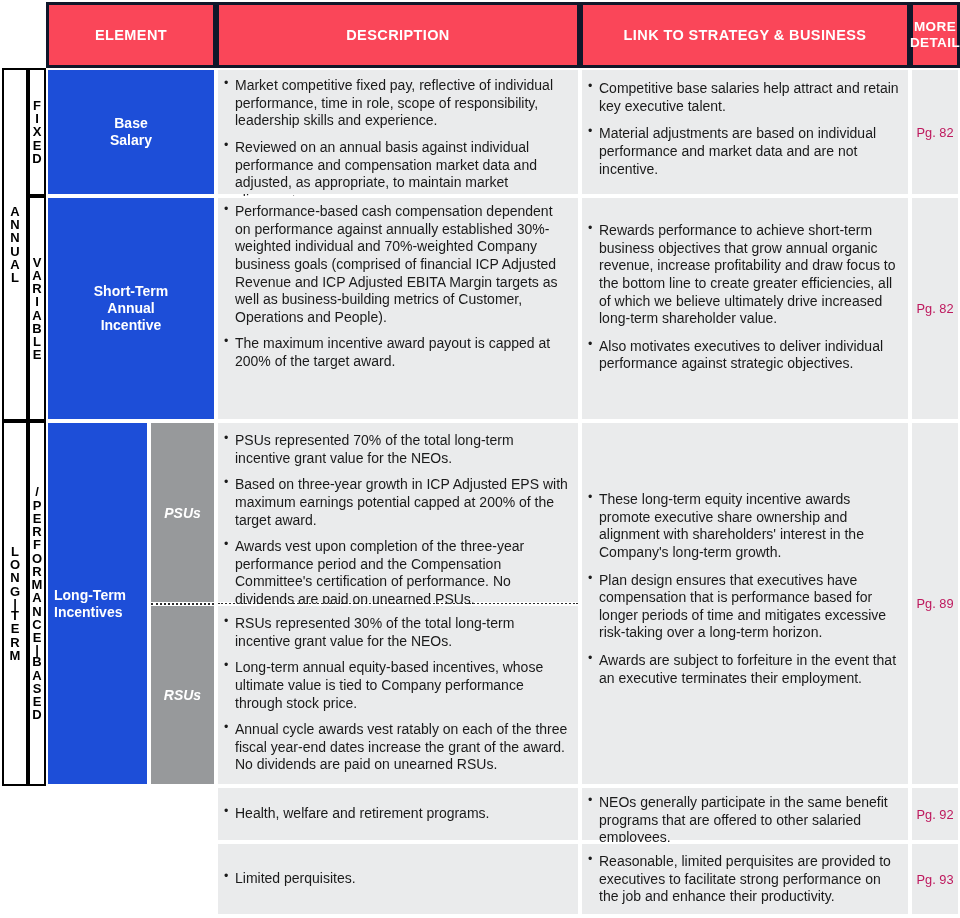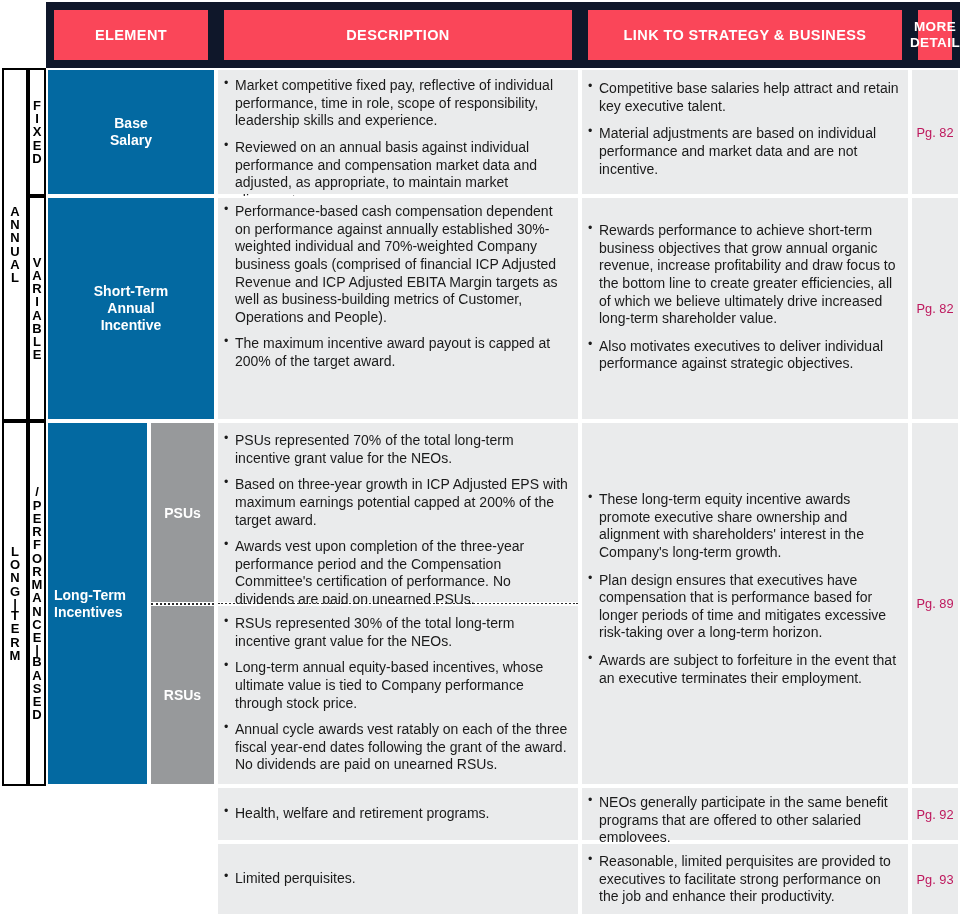--- a/index.html
+++ b/index.html
@@ -9,32 +9,33 @@
     font-family:"Liberation Sans","DejaVu Sans",sans-serif;
     overflow:hidden;
   }
   .sheet{position:relative;width:960px;height:918px;}
 
   
   .cell{position:absolute;box-sizing:border-box;}
   .hdr{
     background:#FA4659;color:#ffffff;font-weight:bold;font-size:14.5px;
     letter-spacing:.4px;display:flex;align-items:center;justify-content:center;
-    text-align:center;line-height:1.15;border:8px solid #0f172a;
+    text-align:center;line-height:1.15;border:3px solid #0f172a;
   }
   .elem{
-    background:#0369a1;color:#ffffff;font-weight:bold;font-size:14px;
+    background:#1d4ed8;color:#ffffff;font-weight:bold;font-size:14px;
     line-height:1.2;display:flex;align-items:center;justify-content:center;
     text-align:center;border:2px solid #ffffff;
   }
   .elem.left{justify-content:flex-start;text-align:left;padding-left:6px;}
   .sub{
     background:#97999B;color:#ffffff;font-weight:bold;font-size:14px;
     display:flex;align-items:center;justify-content:center;text-align:center;
     border:2px solid #ffffff;
+    font-style:italic;
   }
   .body{
     background:#EAEBEC;border:2px solid #ffffff;
     font-size:14px;color:#1a1a1a;line-height:1.26;
     padding:7px 8px 7px 6px;
   }
   .body.pad-more{padding-top:10px;}
   .pg{
     background:#EAEBEC;border:2px solid #ffffff;font-size:12.8px;color:#be185d;
     display:flex;align-items:center;justify-content:center;text-align:center;
@@ -236,21 +237,21 @@
       <li>Awards vest upon completion of the three-year performance period and the Compensation Committee's certification of performance. No dividends are paid on unearned PSUs.</li>
     </ul>
   </div>
 
   <div class="dotline" style="left:218px;top:603px;width:360px;"></div>
 
   <div class="cell body" style="left:216px;top:604px;width:364px;height:182px;padding-top:9px;">
     <ul class="bl">
       <li>RSUs represented 30% of the total long-term incentive grant value for the NEOs.</li>
       <li>Long-term annual equity-based incentives, whose ultimate value is tied to Company performance through stock price.</li>
-      <li>Annual cycle awards vest ratably on each of the three fiscal year-end dates following the grant of the award. No dividends are paid on unearned RSUs.</li>
+      <li>Annual cycle awards vest ratably on each of the three fiscal year-end dates increase the grant of the award. No dividends are paid on unearned RSUs.</li>
     </ul>
   </div>
 
   <div class="cell body" style="left:580px;top:421px;width:330px;height:365px;padding-top:68px;">
     <ul class="bl tight">
       <li>These long-term equity incentive awards promote executive share ownership and alignment with shareholders' interest in the Company's long-term growth.</li>
       <li>Plan design ensures that executives have compensation that is performance based for longer periods of time and mitigates excessive risk-taking over a long-term horizon.</li>
       <li>Awards are subject to forfeiture in the event that an executive terminates their employment.</li>
     </ul>
   </div>

